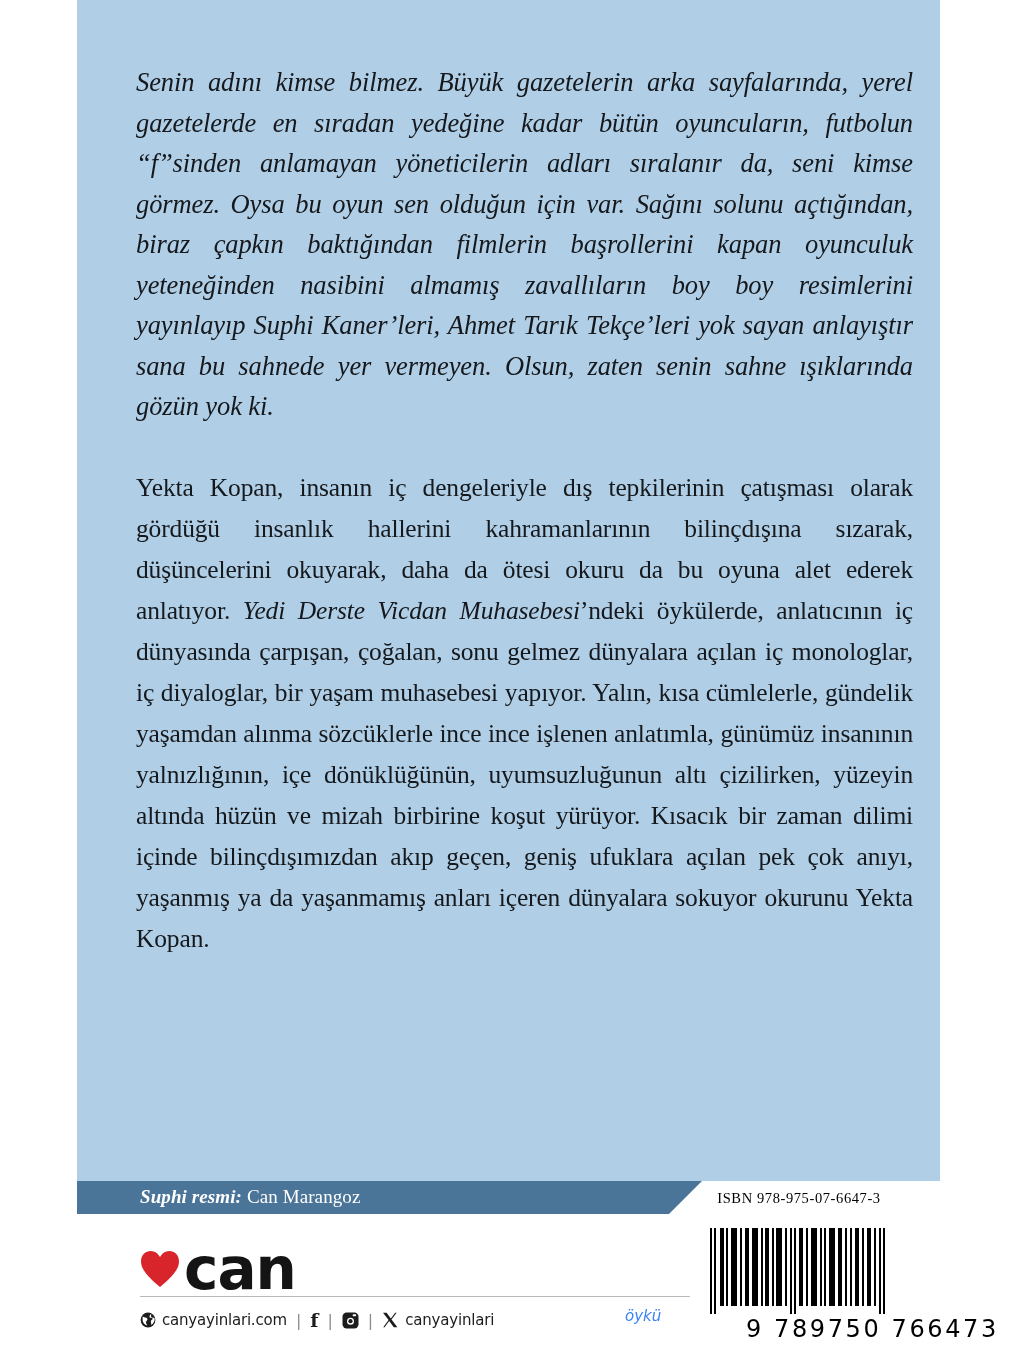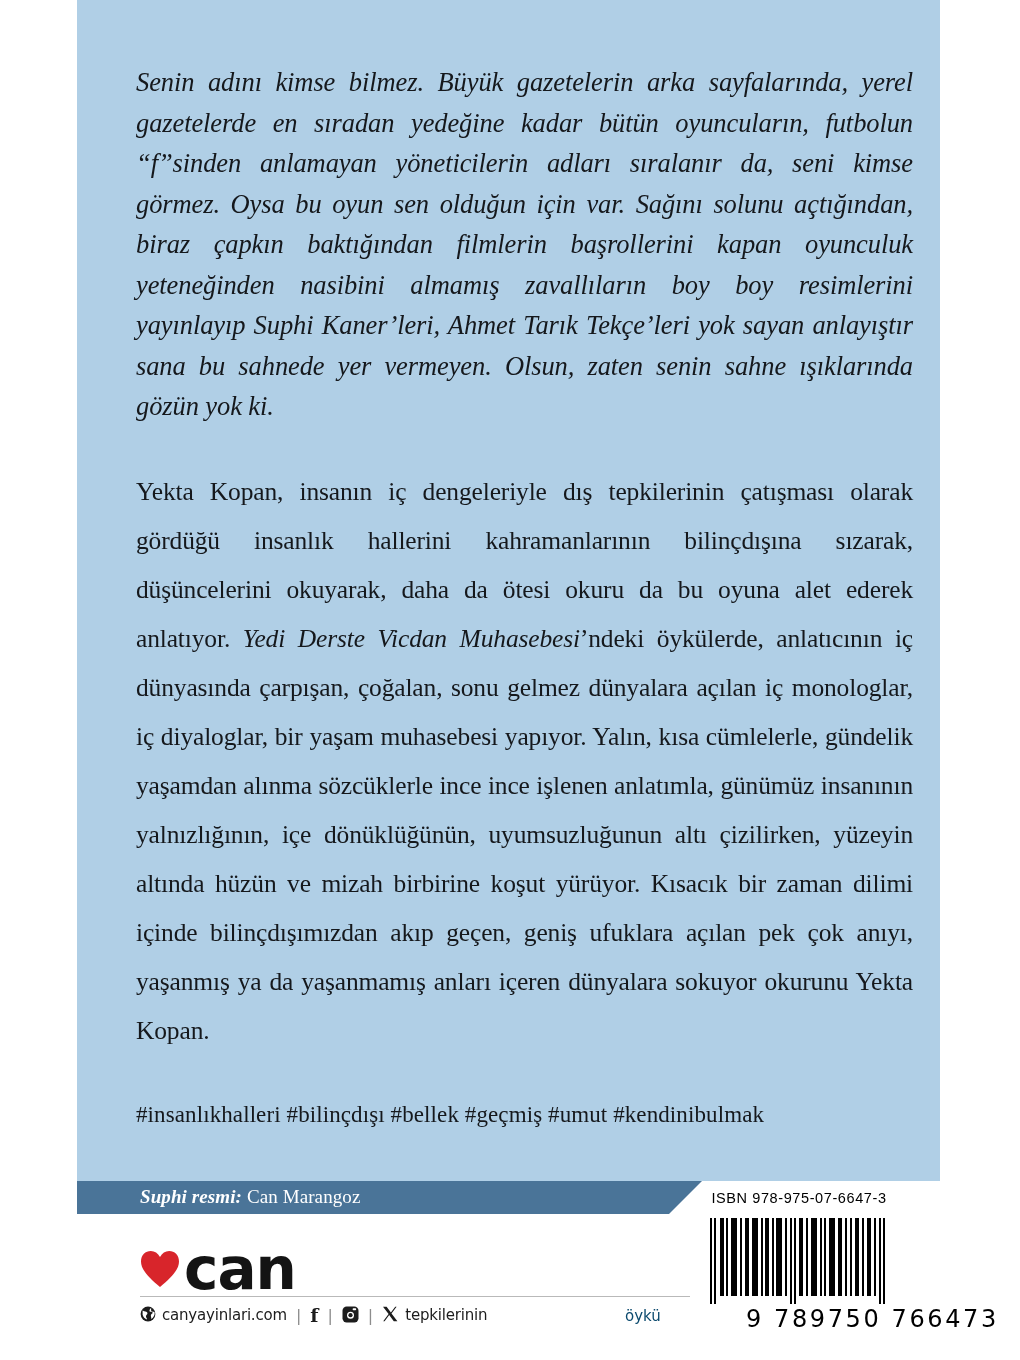--- a/index.html
+++ b/index.html
@@ -40,21 +40,21 @@
   p.quote {
     font-style:italic;
     font-size:26.5px;
     line-height:40.5px;
     letter-spacing:-0.1px;
     margin-bottom:40px;
   }
 
   p.about {
     font-size:25.5px;
-    line-height:49px;
+    line-height:41px;
     letter-spacing:-0.15px;
   }
 
   p.about .title-italic { font-style:italic; }
 
   
   .hashtags {
     position:absolute;
     left:136px; top:1102px;
     font-family:"Liberation Serif", serif;
@@ -84,26 +84,26 @@
   .credit-text .lbl { font-style:italic; font-weight:bold; }
   .credit-text .val { font-style:normal; }
 
   
   .barcode-wrap {
     position:absolute;
     left:706px; top:1190px;
     width:186px;
   }
   .isbn-line {
-    font-family:Liberation Sans, sans-serif;
+    font-family:Liberation Serif, serif;
     font-size:14.5px;
     letter-spacing:0.6px;
     color:#000;
     text-align:center;
-    margin-bottom:12px;
+    margin-bottom:21px;
     white-space:nowrap;
   }
   .bars {
     height:86px;
     width:186px;
     display:block;
   }
   .barcode-digits {
     font-family:"DejaVu Sans", sans-serif;
     font-size:24px;
@@ -142,20 +142,21 @@
     position:absolute;
     left:140px; top:1296px;
     width:550px; height:1px;
     background:#b9b9b9;
   }
   .footer-row {
     position:absolute;
     left:140px; top:1306px;
     width:560px;
     display:flex;
+    align-items:center;
     height:28px;
     font-family:"DejaVu Sans", sans-serif;
     font-size:15px;
     color:#1c1c1c;
   }
   .footer-row .site { letter-spacing:-0.2px; }
   .sep {
     color:#8d8d8d;
     margin:0 9px;
     font-size:16px;
@@ -168,38 +169,38 @@
   }
   .ig-icon { display:inline-block; width:17px; height:17px; }
   .x-icon  { display:inline-block; width:16px; height:16px; margin-right:7px; }
   .globe-icon { display:inline-block; width:16px; height:16px; margin-right:6px; }
 
   .genre {
     position:absolute;
     left:625px; top:1307px;
     font-family:"DejaVu Sans", sans-serif;
     font-size:15px;
-    color:#0c4a6e;
+    color:#3b82f6;
+    font-style:italic;
   }
 </style>
 </head>
 <body>
 
 <div id="cover">
 
   <div class="blue-panel"></div>
 
   <div class="copy-block">
 
     <p class="blurb quote">Senin adını kimse bilmez. Büyük gazetelerin arka sayfalarında, yerel gazetelerde en sıradan yedeğine kadar bütün oyuncuların, futbolun “f”sinden anlamayan yöneticilerin adları sıralanır da, seni kimse görmez. Oysa bu oyun sen olduğun için var. Sağını solunu açtığından, biraz çapkın baktığından filmlerin başrollerini kapan oyunculuk yeteneğinden nasibini almamış zavallıların boy boy resimlerini yayınlayıp Suphi Kaner’leri, Ahmet Tarık Tekçe’leri yok sayan anlayıştır sana bu sahnede yer vermeyen. Olsun, zaten senin sahne ışıklarında gözün yok ki.</p>
 
     <p class="blurb about"><span>Yekta Kopan, insanın iç dengeleriyle dış tepkilerinin çatışması olarak gördüğü insanlık hallerini kahramanlarının bilinçdışına sızarak, düşüncelerini okuyarak, daha da ötesi okuru da bu oyuna alet ederek anlatıyor. </span><span class="title-italic">Yedi Derste Vicdan Muhasebesi</span><span>’ndeki öykülerde, anlatıcının iç dünyasında çarpışan, çoğalan, sonu gelmez dünyalara açılan iç monologlar, iç diyaloglar, bir yaşam muhasebesi yapıyor. Yalın, kısa cümlelerle, gündelik yaşamdan alınma sözcüklerle ince ince işlenen anlatımla, günümüz insanının yalnızlığının, içe dönüklüğünün, uyumsuzluğunun altı çizilirken, yüzeyin altında hüzün ve mizah birbirine koşut yürüyor. Kısacık bir zaman dilimi içinde bilinçdışımızdan akıp geçen, geniş ufuklara açılan pek çok anıyı, yaşanmış ya da yaşanmamış anları içeren dünyalara sokuyor okurunu Yekta Kopan.</span></p>
   </div>
 
-  <div class="hashtags">#insanlıkhalleri #bilinçdışı #bellek #geçmiş #umut #kendinibulmak</div>
 
   <div class="credit-bar"></div>
   <div class="credit-text">
     <span class="lbl">Suphi resmi:</span>
     <span class="val">Can Marangoz</span>
   </div>
 
   <div class="barcode-wrap">
     <div class="isbn-line">ISBN 978-975-07-6647-3</div>
     <svg class="bars" viewBox="0 0 186 86" preserveAspectRatio="none">
@@ -270,18 +271,18 @@
         <circle cx="8.5" cy="9.2" r="2.1" fill="#1c1c1c"></circle>
         <rect x="10.6" y="2.3" width="3.6" height="1.9" rx="0.9" fill="#ffffff"></rect>
       </svg>
     </span>
     <span class="sep">|</span>
     <span class="x-icon">
       <svg viewBox="0 0 16 16" width="16" height="16">
         <path d="M1 0.8 L6.6 8.1 L1.2 15.2 L2.6 15.2 L7.2 9.1 L11.8 15.2 L15.4 15.2 L9.5 7.5 L14.6 0.8 L13.2 0.8 L8.9 6.5 L4.6 0.8 Z" fill="#1c1c1c"></path>
       </svg>
     </span>
-    <span class="site">tepkilerinin</span>
+    <span class="site">canyayinlari</span>
   </div>
 
   <div class="genre">öykü</div>
 
 </div>
 
 </body></html>

